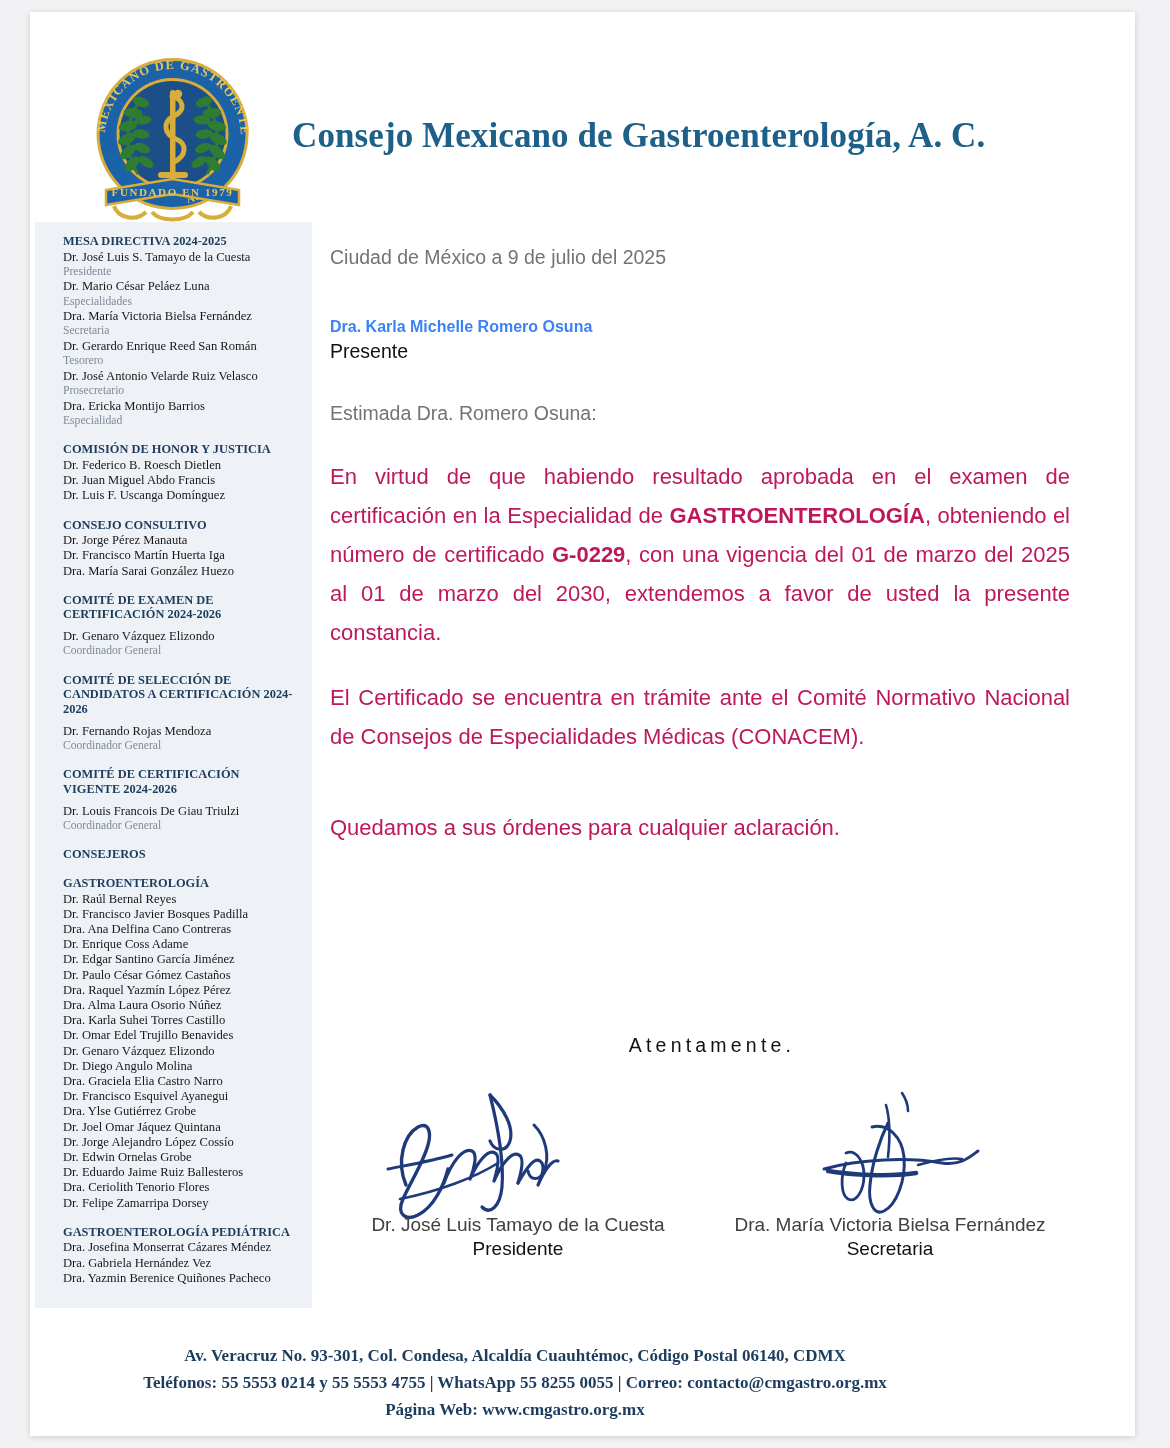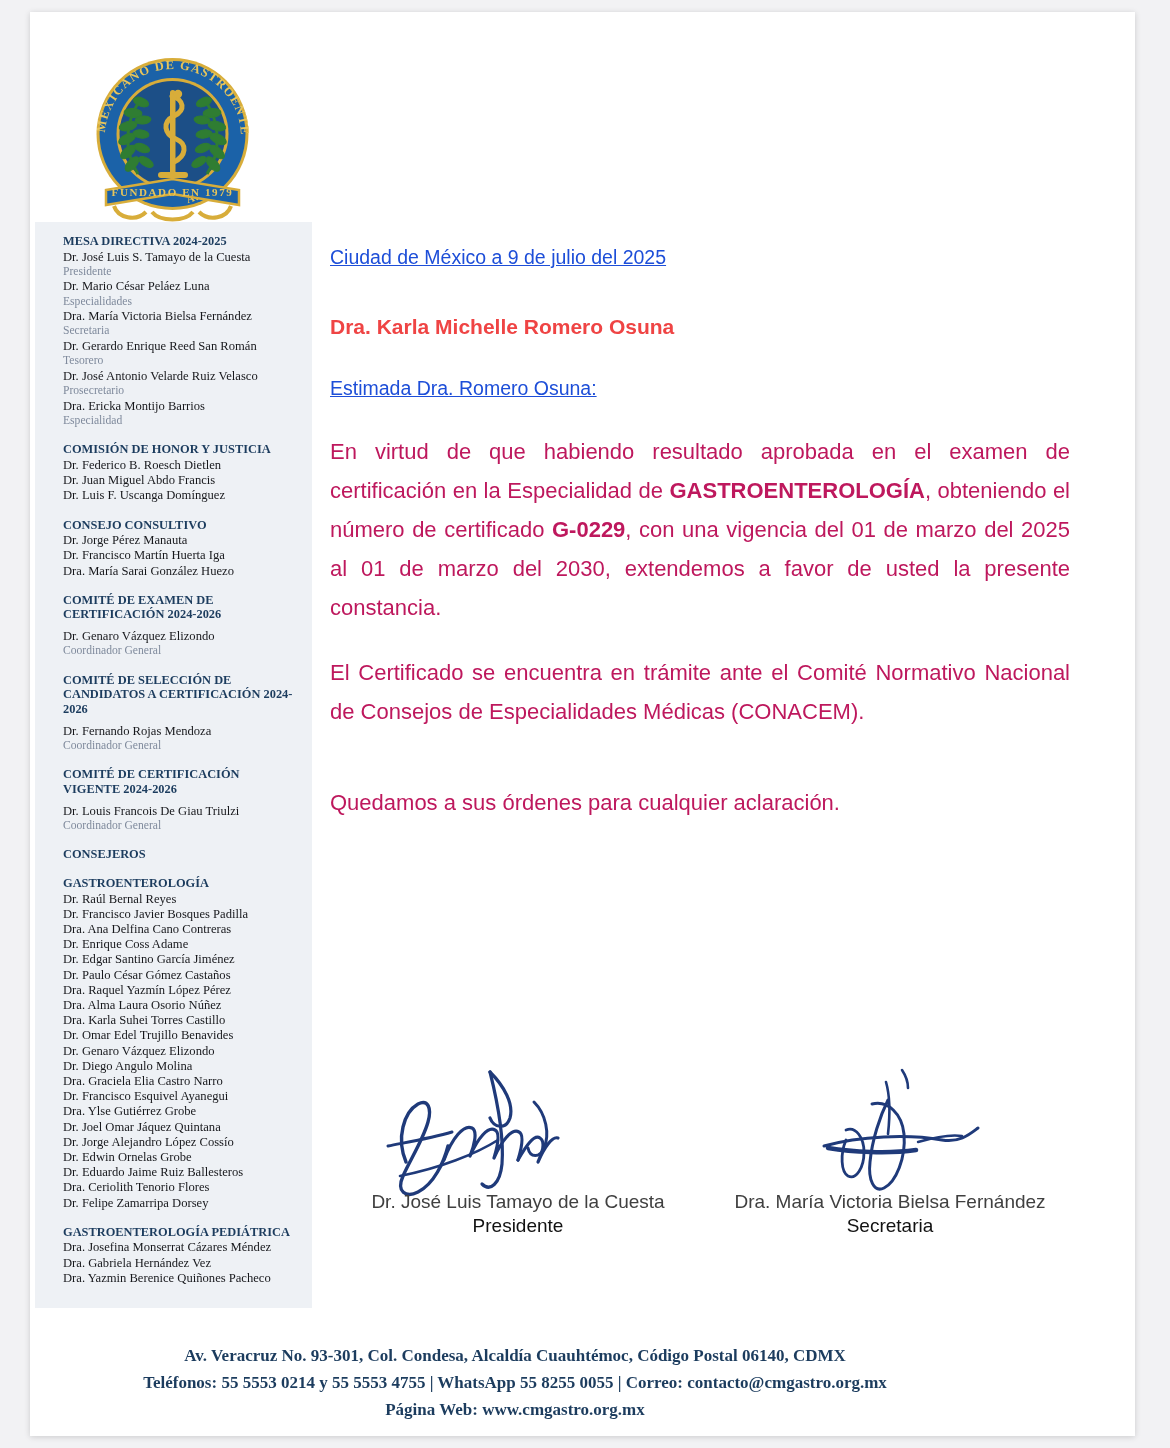--- a/index.html
+++ b/index.html
@@ -88,30 +88,29 @@
   
   .body-col {
     position: absolute;
     left: 300px;
     top: 236px;
     width: 740px;
   }
   .btext {
     font-family: "Liberation Sans", "DejaVu Sans", sans-serif;
     font-size: 19.5px;
-    color: #1d4ed8;
+    color: #737373;
     line-height: 19.5px;
-    text-decoration: underline;
   }
   .date { margin-bottom: 0; }
   .addressee {
     font-family: "Liberation Sans", "DejaVu Sans", sans-serif;
-    font-size: 21px;
+    font-size: 16px;
     font-weight: bold;
-    color: #ef4444;
+    color: #3b82f6;
     line-height: 25px;
   }
   .presente {
     font-family: "Liberation Sans", "DejaVu Sans", sans-serif;
     font-size: 19.5px;
     color: #111;
     line-height: 25px;
   }
   .para {
     font-family: "Liberation Sans", "DejaVu Sans", sans-serif;
@@ -263,20 +262,21 @@
         <g>
           <path d="M26,148 L92.5,137 L159,148 L159,163 L92.5,152 L26,163 Z" fill="#1b62a8" stroke="#d8ad3a" stroke-width="2.5"></path>
           <text x="92.5" y="154" text-anchor="middle" font-family="Liberation Serif, serif" font-size="11" font-weight="bold" fill="#e8c55a" letter-spacing="1.6">FUNDADO EN 1979</text>
           <path d="M34,164 C38,176 56,180 66,170" stroke="#d8ad3a" stroke-width="4" fill="none"></path>
           <path d="M151,164 C147,176 129,180 119,170" stroke="#d8ad3a" stroke-width="4" fill="none"></path>
           <path d="M72,170 C80,180 105,180 113,170" stroke="#d8ad3a" stroke-width="4" fill="none"></path>
         </g>
       </svg>
     </div>
 
+    <div class="org-title">Consejo Mexicano de Gastroenterología, A. C.</div>
   </div>
 
   <div class="sidebar">
     <div class="sb-inner" id="sidebar-inner">
         <div class="sb-head first">MESA DIRECTIVA 2024-2025</div>
         <div class="sb-name">Dr. José Luis S. Tamayo de la Cuesta</div>
         <div class="sb-role">Presidente</div>
         <div class="sb-name">Dr. Mario César Peláez Luna</div>
         <div class="sb-role">Especialidades</div>
         <div class="sb-name">Dra. María Victoria Bielsa Fernández</div>
@@ -334,34 +334,36 @@
         <div class="sb-name">Dra. Josefina Monserrat Cázares Méndez</div>
         <div class="sb-name">Dra. Gabriela Hernández Vez</div>
         <div class="sb-name">Dra. Yazmin Berenice Quiñones Pacheco</div>
       </div>
   </div>
 
   <div class="body-col">
     <div class="btext date">Ciudad de México a 9 de julio del 2025</div>
     <div class="sp-46"></div>
     <div class="addressee">Dra. Karla Michelle Romero Osuna</div>
+    <div class="presente">Presente</div>
     <div class="sp-40"></div>
     <div class="btext">Estimada Dra. Romero Osuna:</div>
     <div class="sp-34"></div>
     <p class="para" style="margin:0;">
       <span>En virtud de que habiendo resultado aprobada en el examen de certificación en la Especialidad de </span><b>GASTROENTEROLOGÍA</b><span>, obteniendo el número de certificado </span><b>G-0229</b><span>, con una vigencia del 01 de marzo del 2025 al 01 de marzo del 2030, extendemos a favor de usted la presente constancia.</span>
     </p>
     <div class="sp-26"></div>
     <p class="para" style="margin:0;">El Certificado se encuentra en trámite ante el Comité Normativo Nacional de Consejos de Especialidades Médicas (CONACEM).</p>
     <div class="sp-26"></div>
     <div class="sp-26"></div>
     <p class="para" style="margin:0;">Quedamos a sus órdenes para cualquier aclaración.</p>
   </div>
 
   <div class="sign-area">
+    <div class="atentamente">Atentamente.</div>
 
     <div class="sig-row">
       <div class="sig-block left">
         <svg class="sig-svg" viewBox="0 0 340 160">
           <g fill="none" stroke="#1f3a7a" stroke-linecap="round" stroke-linejoin="round">
             <path d="M58,120 C48,96 56,70 70,62 C80,57 84,66 80,80 C75,98 62,118 55,134
                      C48,150 58,156 70,150 C86,142 96,120 100,104" stroke-width="3.4"></path>
             <path d="M40,104 C60,100 84,96 104,90" stroke-width="3"></path>
             <path d="M96,118 C104,96 116,82 124,86 C130,89 126,104 122,114
                      C130,96 140,84 147,88 C153,91 149,106 146,116

